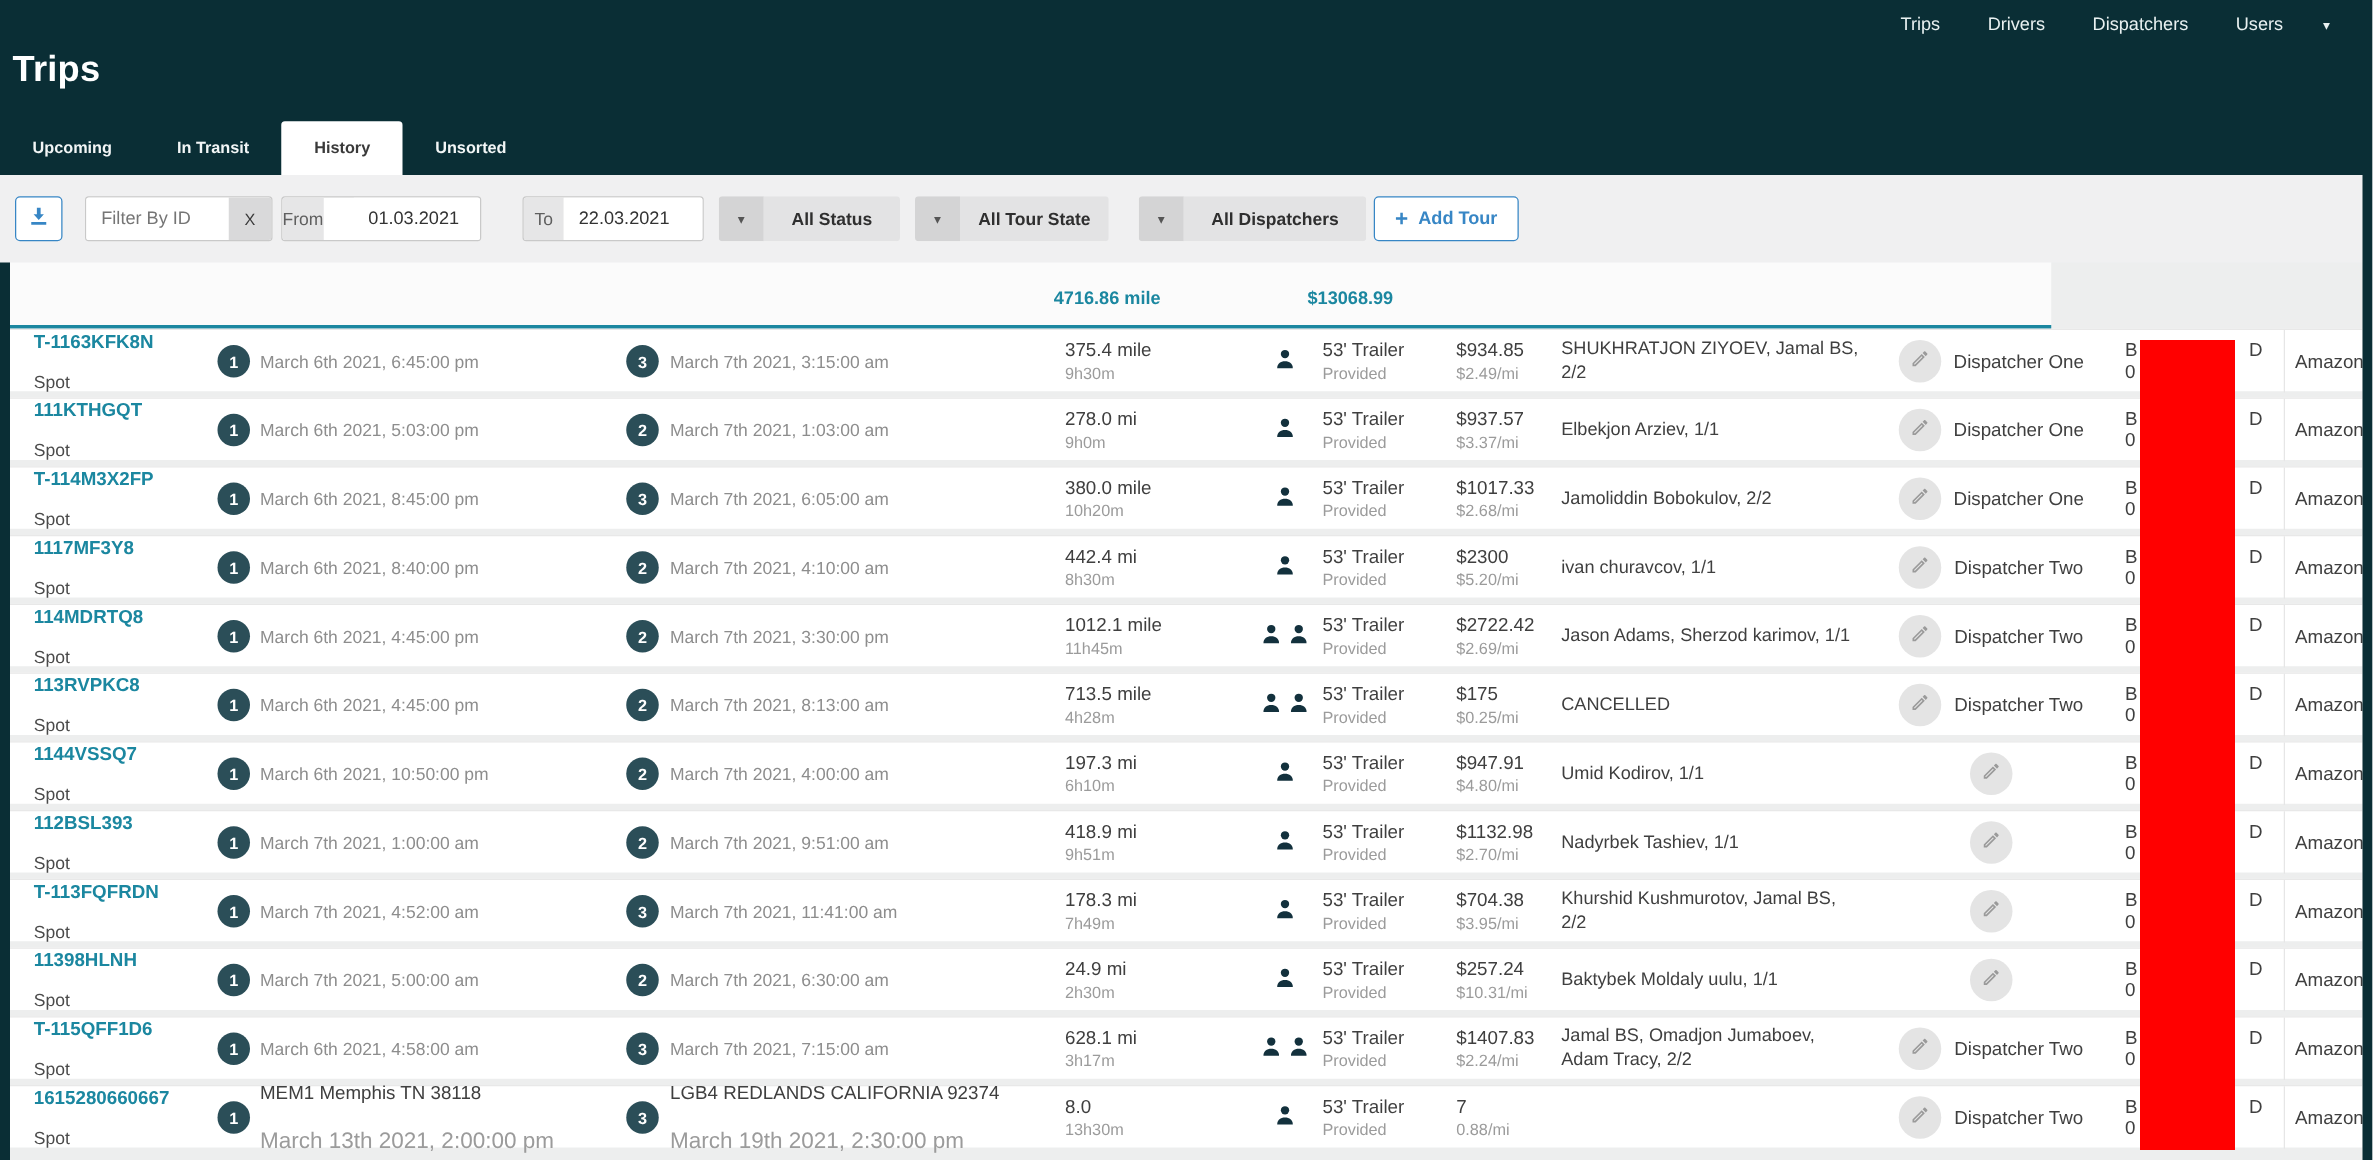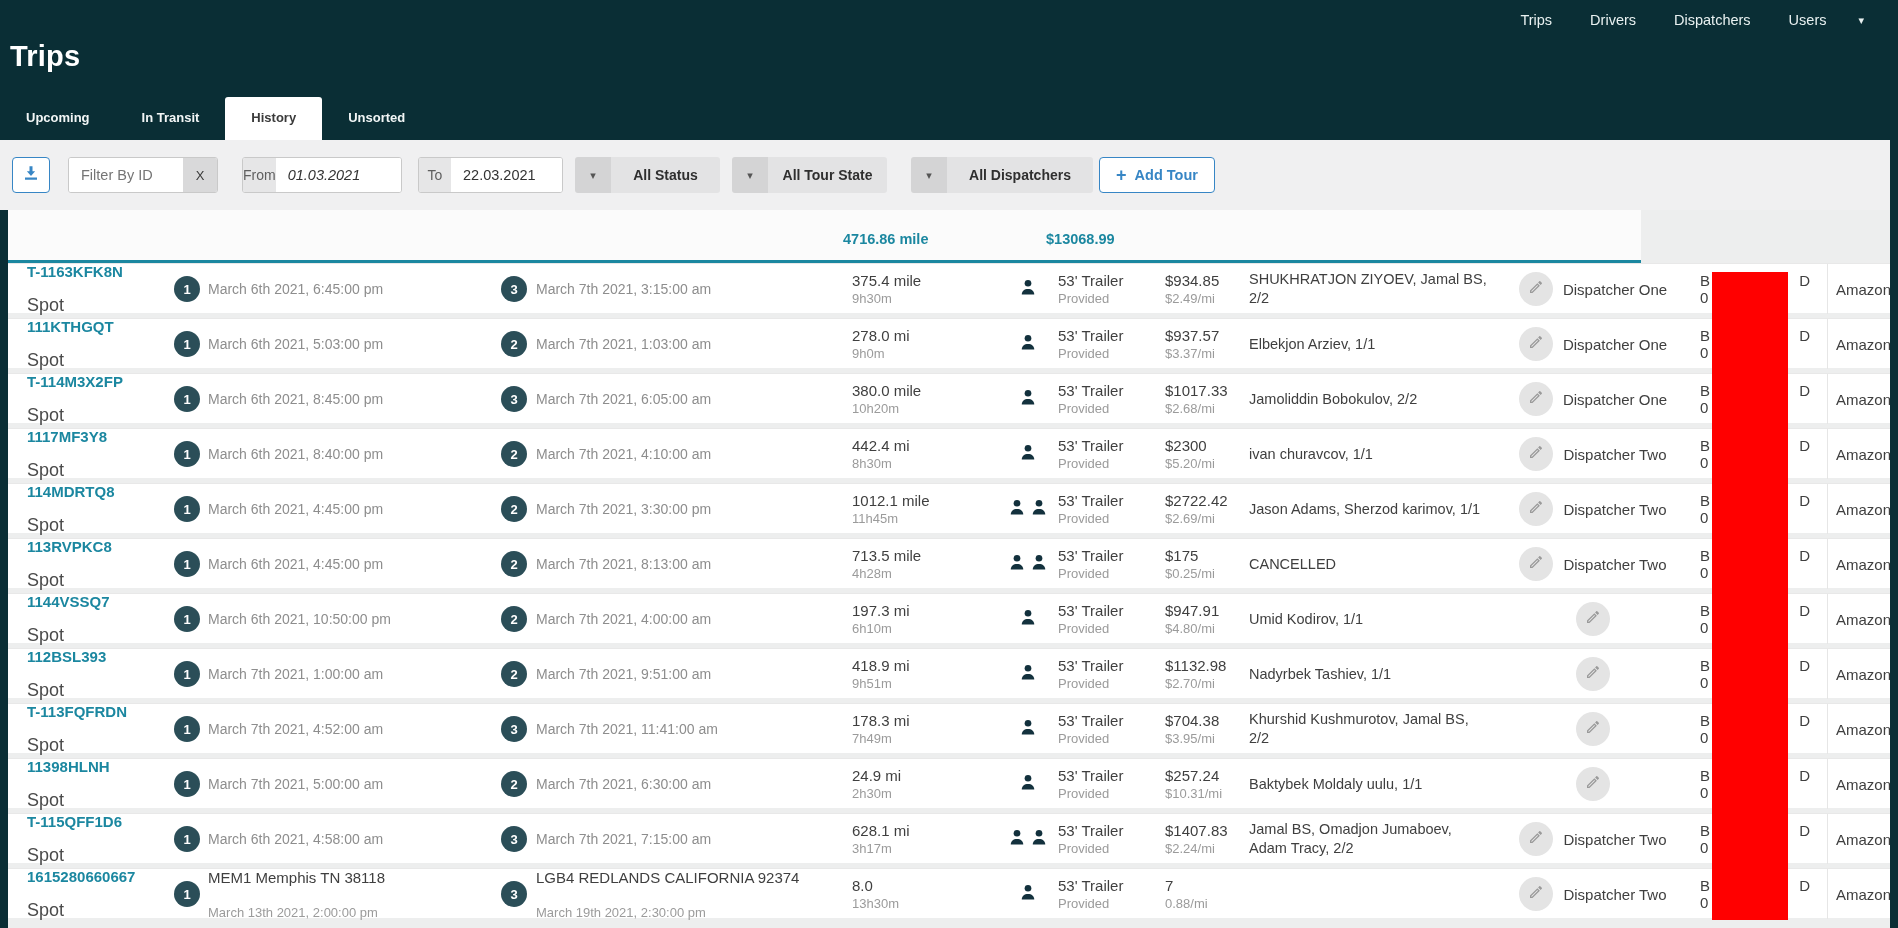--- a/index.html
+++ b/index.html
@@ -36,30 +36,30 @@
   .table-head { position:absolute; left:8px; top:210px; width:1633px; height:53px; background:#fbfbfb; border-bottom:3px solid #1b87a0; }
   .totals-distance { position:absolute; left:835px; top:21px; color:#1b87a0; font-size:14.5px; font-weight:bold; }
   .totals-amount { position:absolute; left:1038px; top:21px; color:#1b87a0; font-size:14.5px; font-weight:bold; }
 
   
   .table-body { position:absolute; left:8px; top:263px; width:1882px; }
   .trip-row { position:relative; height:50px; background:#ffffff; margin-bottom:5px; border-top:1px solid #e8e8e8; }
   .cell { position:absolute; top:0; height:50px; display:flex; flex-direction:column; justify-content:center; }
   .c-id { left:19px; width:140px; }
   .id-link { color:#1b87a0; font-size:15px; font-weight:bold; text-decoration:none; cursor:pointer; }
-  .trip-type { color:#4a4a4a; font-size:18px; margin-top:15px; }
+  .trip-type { color:#4a4a4a; font-size:14px; margin-top:15px; }
   .c-pbadge { left:162px; width:34px; align-items:center; }
   .c-dbadge { left:489px; width:34px; align-items:center; }
   .badge { width:26px; height:26px; border-radius:50%; background:#2b4e58; color:#fff; font-size:13px; font-weight:bold;
            display:flex; align-items:center; justify-content:center; }
   .c-pickup { left:200px; width:280px; }
   .c-delivery { left:528px; width:310px; }
   .loc-line { color:#3f3f3f; font-size:15px; }
   .date-line { color:#8d8d8d; font-size:14px; }
-  .date-sub { color:#9b9b9b; font-size:13px; margin-top:19px; }
+  .date-sub { color:#9b9b9b; font-size:18px; margin-top:19px; }
   .c-distance { left:844px; width:140px; }
   .primary-line { color:#3f3f3f; font-size:15px; }
   .sub-line { color:#9b9b9b; font-size:13px; margin-top:2px; }
   .c-persons { left:985px; width:70px; flex-direction:row; align-items:center; justify-content:center; gap:2px; }
   .c-trailer { left:1050px; width:105px; }
   .c-price { left:1157px; width:100px; }
   .c-drivers { left:1241px; width:240px; color:#3f3f3f; font-size:14.5px; line-height:19px; justify-content:center; }
   .c-dispatcher { left:1470px; width:230px; flex-direction:row; align-items:center; gap:10px; }
   .pencil-circle { width:34px; height:34px; border-radius:50%; background:#e4e4e4; display:flex; align-items:center; justify-content:center; cursor:pointer; }
   .dispatcher-name { color:#3f3f3f; font-size:15px; }
@@ -101,23 +101,23 @@
           <path fill="#3786c5" d="M4 18h16v3H4z"></path>
         </svg>
     </span>
   </div>
 
   <div class="fgroup" style="left:68px; width:150px;">
     <input class="seg-input" style="width: 114px;" placeholder="Filter By ID">
     <div class="seg-btn" style="width:36px;">X</div>
   </div>
 
-  <div class="fgroup" style="left:242px; width:160px;">
+  <div class="fgroup" style="left:225px; width:160px;gap:24px;">
     <div class="seg-label" style="width:46px;">From</div>
-    <input class="seg-input" style="width: 132px; font-style: italic;" value="01.03.2021">
+    <input class="seg-input" style="width: 132px;" value="01.03.2021">
   </div>
 
   <div class="fgroup" style="left:418px; width:145px;">
     <div class="seg-label" style="width:34px;">To</div>
     <input class="seg-input" style="width: 111px;" value="22.03.2021">
   </div>
 
   <div class="dropdown" style="left:575px; width:145px;">
     <div class="dd-caret">▾</div>
     <div class="dd-label">All Status</div>

